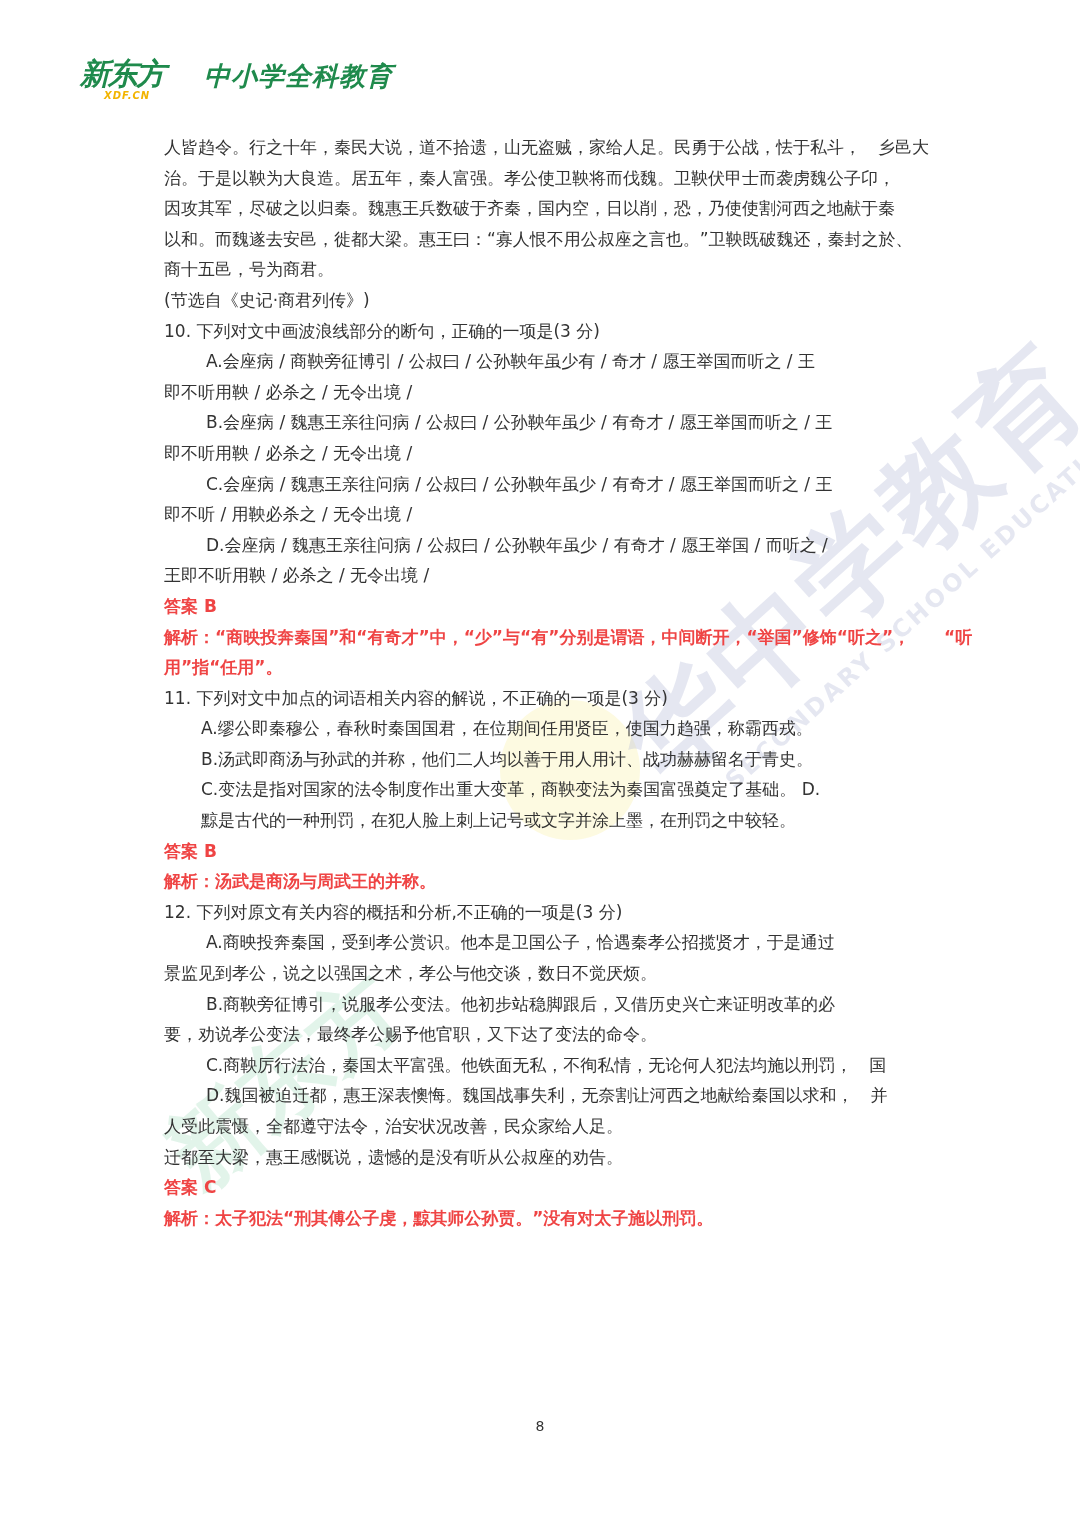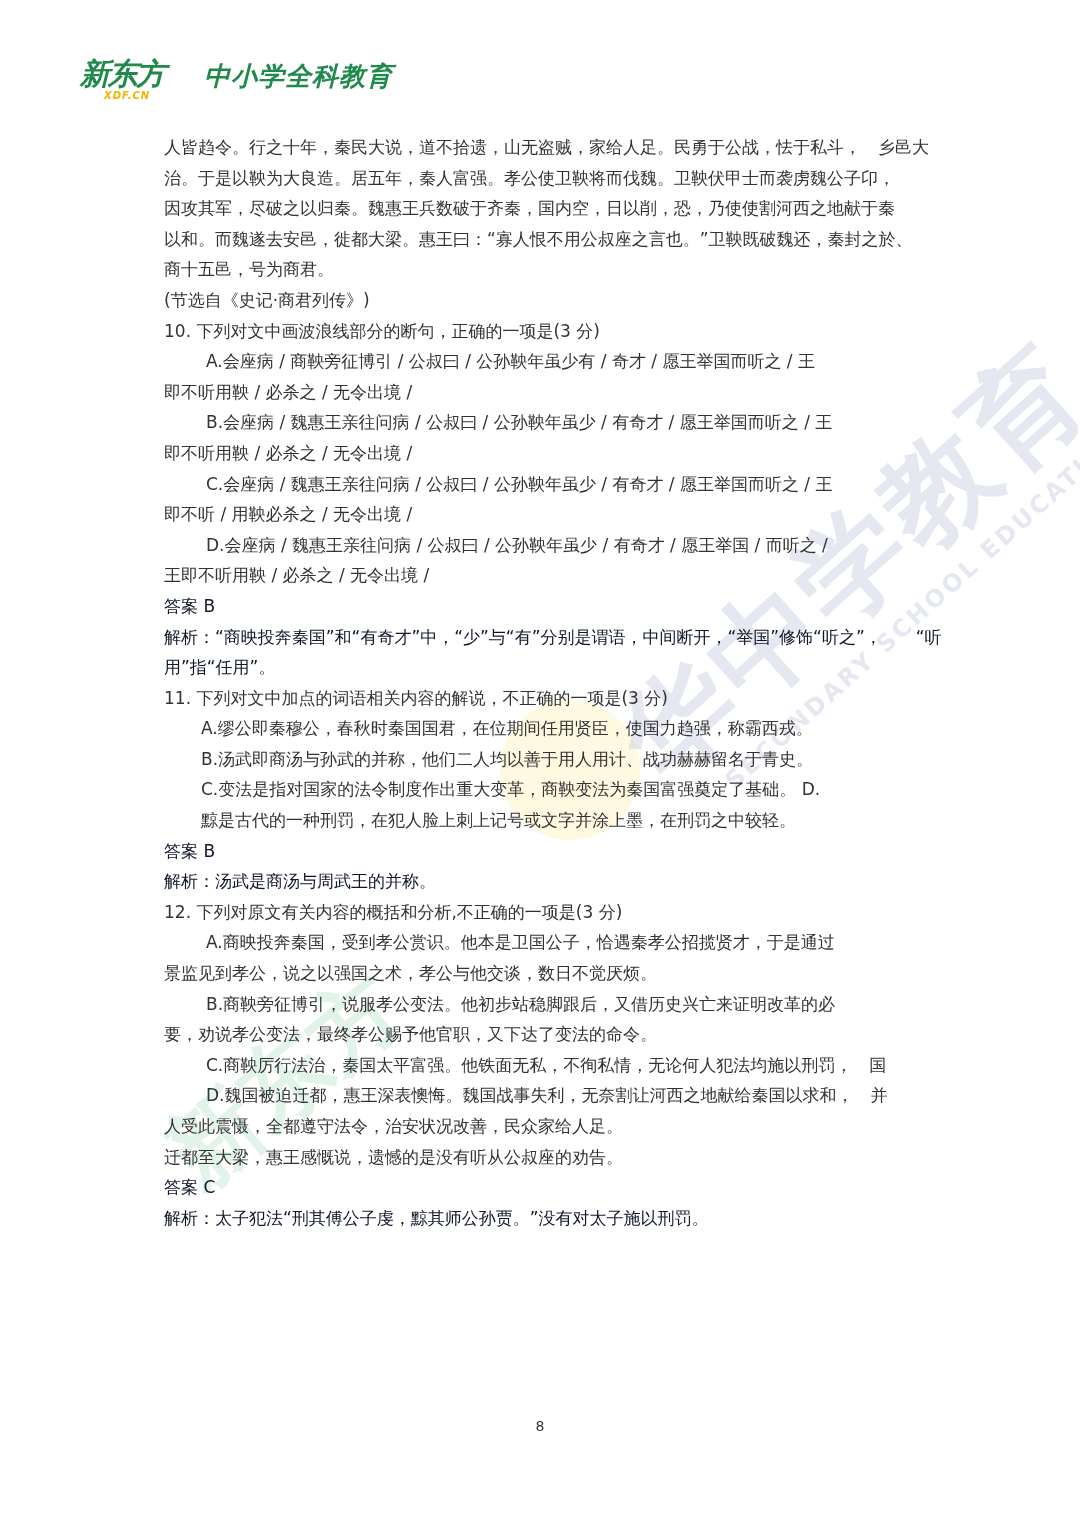--- a/index.html
+++ b/index.html
@@ -10,21 +10,21 @@
   .header { position: absolute; left: 80px; top: 55px; height: 50px; display: flex; align-items: flex-end; }
   .logo { position: relative; width: 110px; height: 48px; }
   .logo-cn { position: absolute; left: 0; top: 0; font-size: 30px; font-weight: bold; font-style: italic; color: #1f8a4c; letter-spacing: -2px; line-height: 34px; }
   .logo-en { position: absolute; left: 24px; top: 33px; font-size: 10px; font-weight: bold; color: #f2b400; letter-spacing: 1px; line-height: 12px; font-style: italic; text-align: center; }
   .tagline { margin-left: 14px; font-size: 26px; font-weight: bold; color: #1f8a4c; line-height: 34px; letter-spacing: 1px; position: relative; top: -12px; font-style: italic; }
 
   .content { position: absolute; left: 164px; top: 132px; width: 780px; font-size: 17px; line-height: 30.6px; }
   .line { white-space: nowrap; height: 30.6px; }
   .indent { padding-left: 42px; }
   .indent2 { padding-left: 37px; }
-  .red { color: #0f172a; }
+  .red { color: #ef4444; font-weight: bold; }
 
   .watermark { position: absolute; pointer-events: none; }
   .wm-gray { left: 600px; top: 370px; width: 420px; height: 470px; transform: rotate(-42deg); transform-origin: center; }
   .wm-text { position: absolute; font-weight: bold; color: rgba(180,185,215,0.35); font-size: 110px; white-space: nowrap; left: -20px; top: 160px; letter-spacing: 6px; }
   .wm-sub { position: absolute; font-weight: bold; color: rgba(180,185,215,0.35); font-size: 24px; white-space: nowrap; left: 30px; top: 300px; letter-spacing: 3px; }
   .wm-yellow { left: 500px; top: 700px; width: 140px; height: 140px; border-radius: 50%; background: rgba(250,240,170,0.35); }
   .wm-green { left: 150px; top: 980px; width: 220px; height: 190px; }
   .wm-green-text { position: absolute; font-weight: bold; color: rgba(140,210,170,0.25); font-size: 90px; transform: rotate(-40deg); left: 0; top: 40px; white-space: nowrap; }
 
   .page-number { position: absolute; left: 0; width: 1080px; top: 1418px; text-align: center; font-size: 14px; color: #333; }

